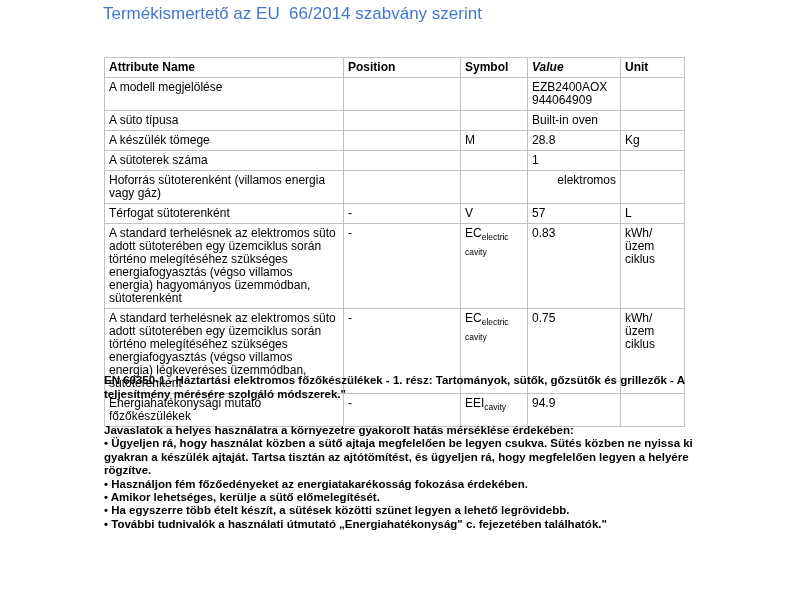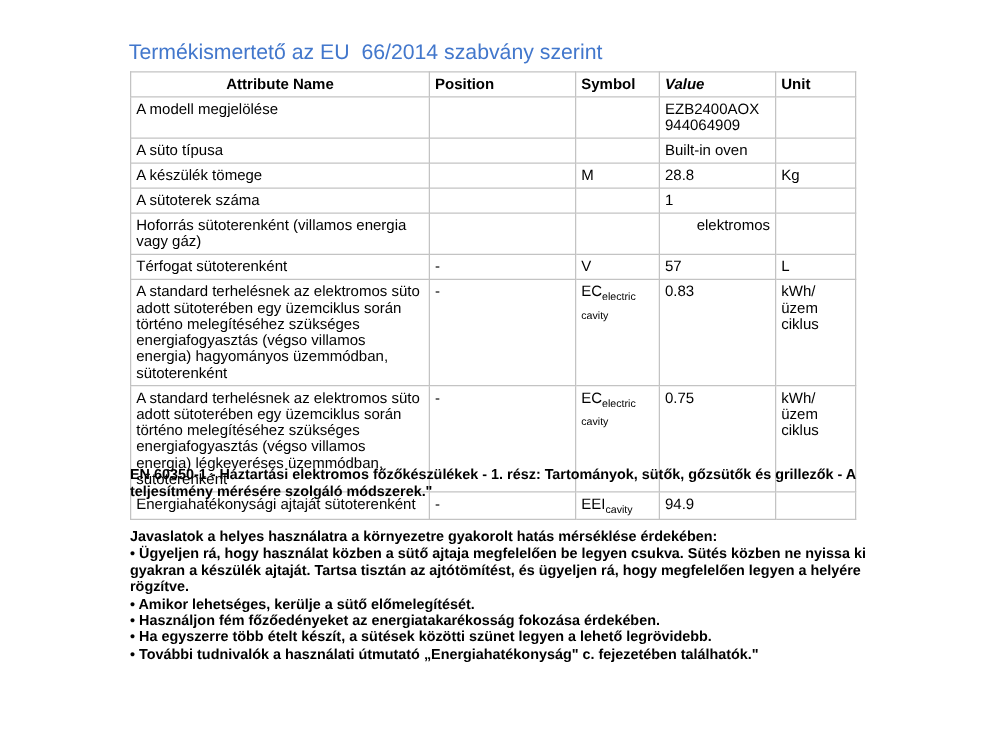--- a/index.html
+++ b/index.html
@@ -12,21 +12,21 @@
   .page {
     position: relative;
     width: 800px;
     height: 600px;
     background: #ffffff;
     overflow: hidden;
   }
   .title {
     position: absolute;
     left: 103px;
-    top: 32px;
+    top: 4px;
     font-size: 17px;
     font-weight: normal;
     white-space: pre-wrap;
   }
   table.product-table {
     position: absolute;
     left: 104px;
     top: 57px;
     width: 580px;
     border-collapse: collapse;
@@ -81,21 +81,21 @@
   <table class="product-table">
     <colgroup>
       <col style="width:239px">
       <col style="width:117px">
       <col style="width:67px">
       <col style="width:93px">
       <col style="width:64px">
     </colgroup>
     <thead>
       <tr>
-          <th style="border-color: rgb(195, 195, 195); text-align: center;">Attribute Name</th>
+          <th style="border-color: rgb(195, 195, 195);">Attribute Name</th>
           <th style="border-color: rgb(195, 195, 195);">Position</th>
           <th style="border-color: rgb(195, 195, 195);">Symbol</th>
           <th style="border-color: rgb(195, 195, 195); font-style: italic;">Value</th>
           <th style="border-color: rgb(195, 195, 195);">Unit</th>
         </tr>
     </thead>
     <tbody>
         <tr>
           <td style="border-color: rgb(195, 195, 195);">A modell megjelölése</td>
           <td style="border-color: rgb(195, 195, 195);"></td>
@@ -147,35 +147,35 @@
           <td style="border-color: rgb(195, 195, 195);">kWh/üzem ciklus</td>
         </tr>
         <tr>
           <td style="border-color: rgb(195, 195, 195);">A standard terhelésnek az elektromos süto adott sütoterében egy üzemciklus során történo melegítéséhez szükséges energiafogyasztás (végso villamos energia) légkeveréses üzemmódban, sütoterenként</td>
           <td style="border-color: rgb(195, 195, 195);">-</td>
           <td style="border-color: rgb(195, 195, 195);"><span>EC</span><sub>electric cavity</sub></td>
           <td class="value-cell" style="border-color: rgb(195, 195, 195);">0.75</td>
           <td style="border-color: rgb(195, 195, 195);">kWh/üzem ciklus</td>
         </tr>
         <tr>
-          <td style="border-color: rgb(195, 195, 195);">Energiahatékonysági ajtaját sütoterenként</td>
+          <td style="border-color: rgb(195, 195, 195);">Energiahatékonysági mutató főzőkészülékek</td>
           <td style="border-color: rgb(195, 195, 195);">-</td>
           <td style="border-color: rgb(195, 195, 195);"><span>EEI</span><sub>cavity</sub></td>
           <td class="value-cell" style="border-color: rgb(195, 195, 195);">94.9</td>
           <td style="border-color: rgb(195, 195, 195);"></td>
         </tr>
       </tbody>
   </table>
 
   <div class="standard-note">EN 60350-1 - Háztartási elektromos főzőkészülékek - 1. rész: Tartományok, sütők, gőzsütők és grillezők - A teljesítmény mérésére szolgáló módszerek."</div>
 
   <div class="recommendations">
     <div>Javaslatok a helyes használatra a környezetre gyakorolt hatás mérséklése érdekében:</div>
     <div>
         <div>• Ügyeljen rá, hogy használat közben a sütő ajtaja megfelelően be legyen csukva. Sütés közben ne nyissa ki gyakran a készülék ajtaját. Tartsa tisztán az ajtótömítést, és ügyeljen rá, hogy megfelelően legyen a helyére rögzítve.</div>
+        <div>• Használjon fém főzőedényeket az energiatakarékosság fokozása érdekében.</div>
         <div>• Amikor lehetséges, kerülje a sütő előmelegítését.</div>
-        <div>• Használjon fém főzőedényeket az energiatakarékosság fokozása érdekében.</div>
         <div>• Ha egyszerre több ételt készít, a sütések közötti szünet legyen a lehető legrövidebb.</div>
         <div>• További tudnivalók a használati útmutató „Energiahatékonyság" c. fejezetében találhatók."</div>
       </div>
   </div>
 
 </div>
 
 </body></html>

